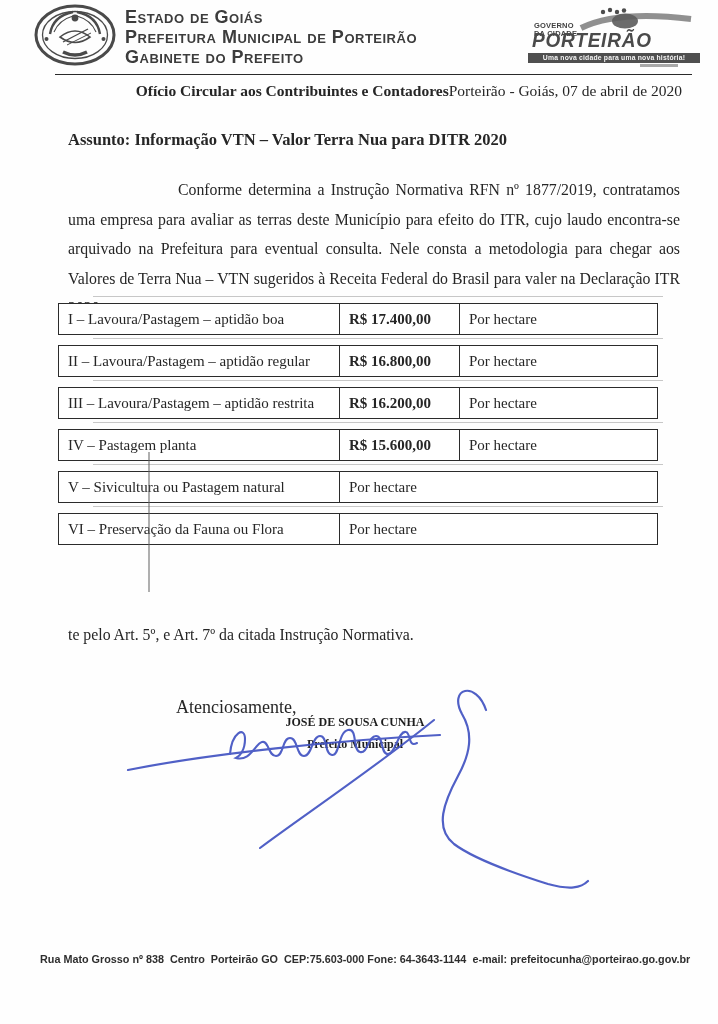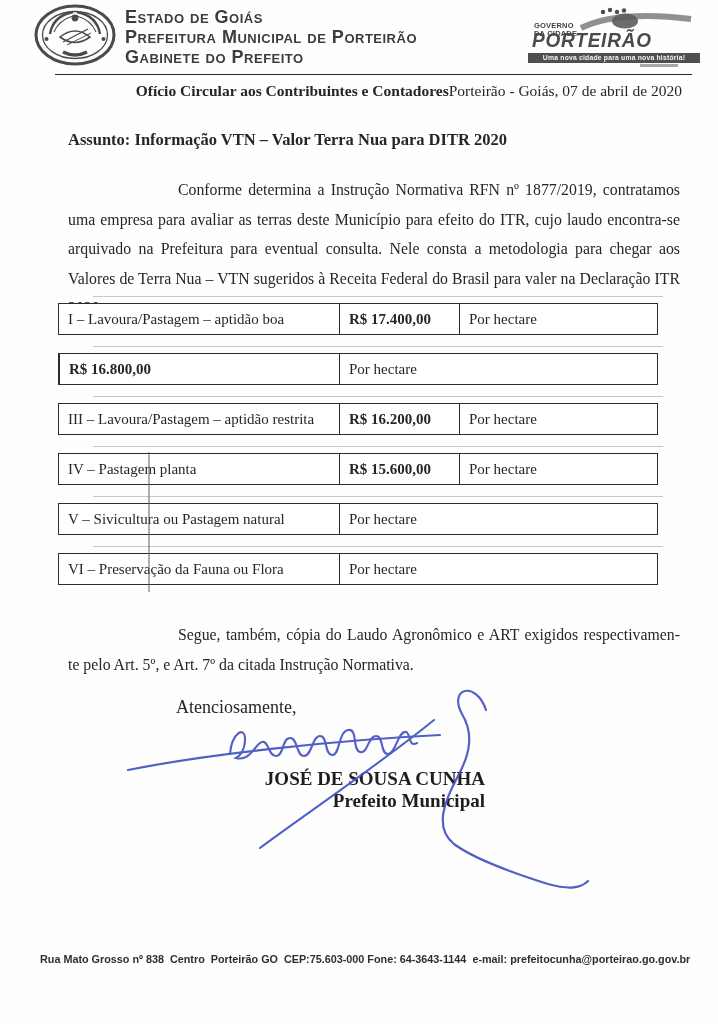--- a/index.html
+++ b/index.html
@@ -43,43 +43,43 @@
     display:flex; justify-content:flex-end; font-size:15.5px;
   }
   .oficio-row .doc-type { font-weight:bold; }
   
   .subject { position:absolute; left:68px; top:130px; font-weight:bold; font-size:16.5px; }
   .body-par { position:absolute; left:68px; top:175px; width:612px; font-size:15.8px; line-height:29.5px; }
   .body-par .ln { text-align:justify; text-align-last:justify; }
   .body-par .ln.first { text-indent:110px; }
   .body-par .ln.last { text-align:left; text-align-last:left; }
   
-  .vtn-table { position:absolute; left:58px; top:303px; width:600px; display:flex; flex-direction:column; gap:18px; }
+  .vtn-table { position:absolute; left:58px; top:303px; width:600px; display:flex; flex-direction:column; gap:10px; }
   .vtn-row {
     position:relative; display:grid; grid-template-columns:280px 120px 200px;
     border:1.3px solid #2b2b2b; height:32px; background:#fff;
   }
   .vtn-row::before {
     content:""; position:absolute; top:-8px; left:34px; right:-6px;
     border-top:1px solid rgba(125,125,125,.42);
   }
   .vtn-row span {
     display:block; padding:4px 0 0 9px; font-size:15px; line-height:22px;
     white-space:nowrap; overflow:hidden;
   }
   .vtn-row .val { border-left:1.3px solid #2b2b2b; font-weight:bold; }
   .vtn-row .unit { border-left:1.3px solid #2b2b2b; }
   .artifact-vline { position:absolute; left:148px; top:452px; width:2px; height:140px; background:rgba(95,95,95,.5); }
   
   .closing { position:absolute; left:68px; top:620px; width:612px; font-size:15.8px; line-height:29.5px; }
   .closing .ln1 { text-indent:110px; text-align:justify; text-align-last:justify; }
   .salutation { position:absolute; left:176px; top:697px; font-size:18px; }
   .sig-name {
-    position:absolute; left:225px; top:768px; width:260px; text-align:right;
-    font-weight:bold; font-size:19px; line-height:22px; color:#1e1e1e; z-index:1;
+    position:absolute; left:225px; top:711px; width:260px; text-align:center;
+    font-weight:bold; font-size:12px; line-height:22px; color:#1e1e1e; z-index:1;
   }
   .sig-svg { position:absolute; left:118px; top:678px; width:545px; height:235px; z-index:2; pointer-events:none; }
   
   .footer {
     position:absolute; left:40px; top:953px; width:660px;
     font-family:"Liberation Sans", sans-serif; font-weight:bold;
     font-size:10.8px; color:#2e2e2e; white-space:pre;
   }
 </style>
 </head>
@@ -144,20 +144,21 @@
     <div class="ln last">2020:</div>
   </div>
 
   <div class="vtn-table" id="vtn-rows">
       <div class="vtn-row">
         <span class="cat">I – Lavoura/Pastagem – aptidão boa</span>
         <span class="val">R$ 17.400,00</span>
         <span class="unit">Por hectare</span>
       </div>
       <div class="vtn-row">
+        <span class="cat">II – Lavoura/Pastagem – aptidão regular</span>
         <span class="val">R$ 16.800,00</span>
         <span class="unit">Por hectare</span>
       </div>
       <div class="vtn-row">
         <span class="cat">III – Lavoura/Pastagem – aptidão restrita</span>
         <span class="val">R$ 16.200,00</span>
         <span class="unit">Por hectare</span>
       </div>
       <div class="vtn-row">
         <span class="cat">IV – Pastagem planta</span>
@@ -169,21 +170,20 @@
         <span class="unit">Por hectare</span>
       </div>
       <div class="vtn-row">
         <span class="cat">VI – Preservação da Fauna ou Flora</span>
         <span class="unit">Por hectare</span>
       </div>
     </div>
   <div class="artifact-vline"></div>
 
   <div class="closing">
-    <div class="ln1">Segue, também, cópia do Laudo Agronômico e ART exigidos respectivamen-</div>
     <div class="ln2">te pelo Art. 5º, e Art. 7º da citada Instrução Normativa.</div>
   </div>
 
   <div class="salutation">Atenciosamente,</div>
 
   <div class="sig-name">
     <div>JOSÉ DE SOUSA CUNHA</div>
     <div>Prefeito Municipal</div>
   </div>
 

